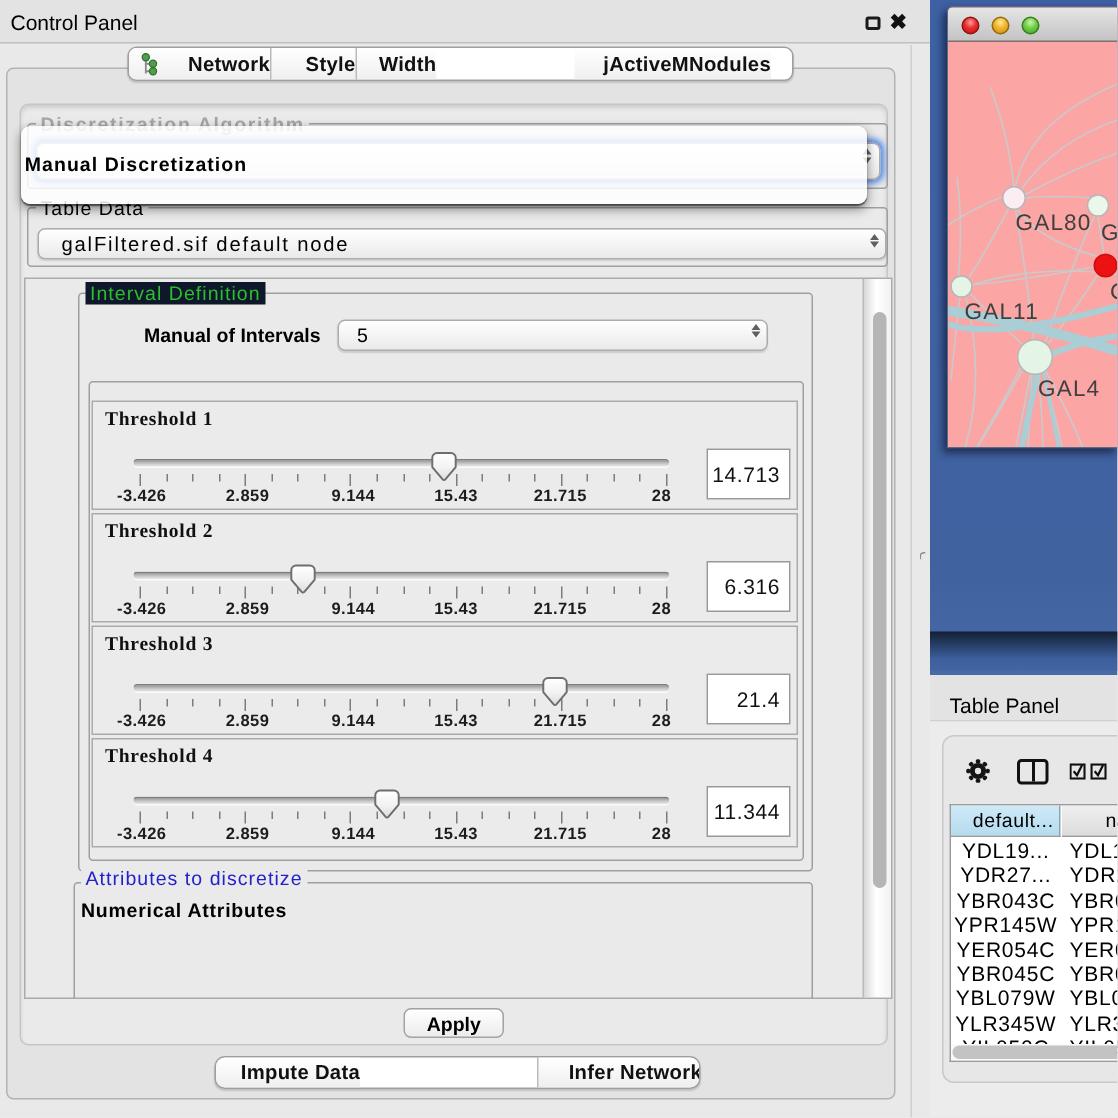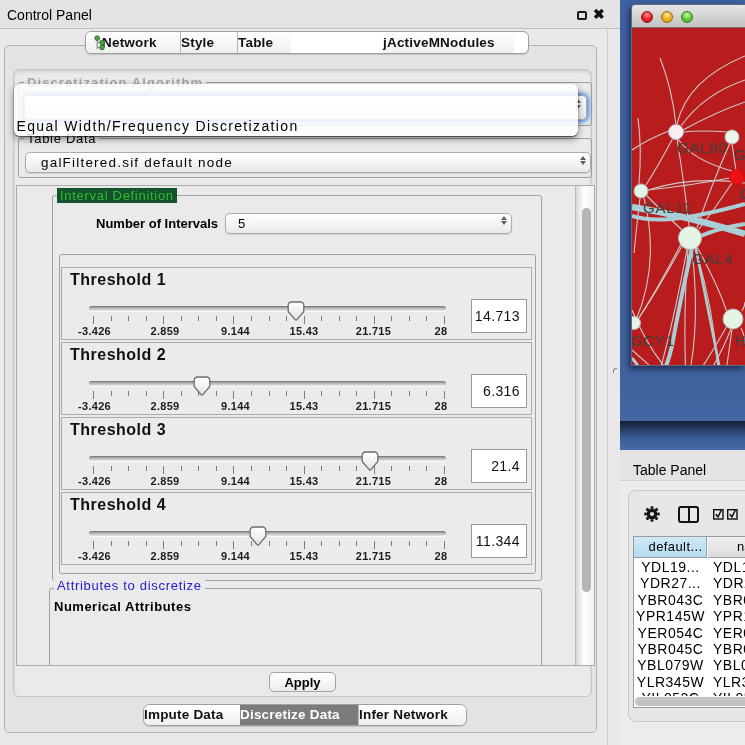--- a/index.html
+++ b/index.html
@@ -11,29 +11,29 @@
   border:1px solid #acacac; border-radius:5px;
   background:linear-gradient(#ffffff,#f2f2f2 60%,#e9e9e9);
   box-shadow:0 1px 1px rgba(0,0,0,0.12);
 }
 .spin { position:absolute; width:9px; }
 .spin .up { width:0;height:0;border-left:3.5px solid transparent;border-right:3.5px solid transparent;border-bottom:4.5px solid #5f5f5f; margin-bottom:2px;}
 .spin .dn { width:0;height:0;border-left:3.5px solid transparent;border-right:3.5px solid transparent;border-top:4.5px solid #5f5f5f;}
 .groupbox { position:absolute; border:1px solid #9f9f9f; border-radius:3px; }
 .grouplbl { position:absolute; background:#eaeaea; padding:0 3px; font-size:13px; letter-spacing:0.7px; line-height:15px;text-align:right; }
 .tpanel { position:absolute; left:45px; width:471px; height:73px; border:1px solid #ababab; background:#ebebeb; }
-.tlabel { position:absolute; left:8px; top:2.5px; font-weight:bold; font-size:16px; letter-spacing:0.5px; color:#111; }
+.tlabel { position:absolute; left:8px; top:2.5px; font-weight:bold; font-size:13px; letter-spacing:0.5px; color:#111;font-family:Liberation Serif, serif; }
 .track { position:absolute; left:27px; width:357px; top:38px; height:5px; border-radius:2.5px; background:linear-gradient(#9a9a9a,#c9c9c9 55%,#e8e8e8); border-top:1px solid #7d7d7d; box-shadow:0 1px 0 rgba(255,255,255,0.8);}
 .tick { position:absolute; width:1px; background:#7c7c7c; }
 .tickmaj { top:48px; height:8px; }
 .tickmin { top:48px; height:5px; }
 .ticklbl { position:absolute; top:57px; font-size:11px; font-weight:bold; letter-spacing:0.3px; color:#1c1c1c; text-align:center; width:50px; }
 .vbox { position:absolute; left:409px; top:31px; width:56px; height:34px; background:#fff; border:1px solid #999; font-size:14px; letter-spacing:0.4px; color:#111; text-align:right; line-height:32px; padding-right:6px;}
 .thumb { position:absolute; top:33px; width:18px; height:20px; }
-.seg { position:absolute; top:0; height:100%; font-size:13.5px; font-weight:bold; letter-spacing:0.2px; color:#111; text-align:left; }
+.seg { position:absolute; top:0; height:100%; font-size:13.5px; font-weight:bold; letter-spacing:0.2px; color:#111; text-align:right; }
 .segdark { background:#7b7b7b; color:#fff; }
 </style>
 </head>
 <body>
 
 <div class="abs" style="left:0;top:0;width:620px;height:745px;background:#e9e9e9;"></div>
 
 <div class="abs" style="left:0;top:0;width:620px;height:29px;background:#e3e3e3;border-bottom:1px solid #c0c0c0;"></div>
 <div class="abs" style="left:7px;top:7px;font-size:14px;color:#000;">Control Panel</div>
 <div class="abs" style="left:577px;top:11px;width:10px;height:9px;border:2px solid #1a1a1a;border-radius:2px;"></div>
@@ -47,21 +47,21 @@
   <div class="seg" style="left:0;width:94px;line-height:22px;background:linear-gradient(#ffffff,#efefef);">
     <svg width="12" height="17" style="position:absolute;left:8px;top:3px;" viewBox="0 0 12 17">
       <path d="M3.2 3.5 V14 M3.2 7.5 H7 M3.2 12.5 H7" stroke="#8a8a8a" stroke-width="1.2" fill="none"></path>
       <circle cx="3.2" cy="3.2" r="2.4" fill="#4e9e4e" stroke="#2c6e2c" stroke-width="0.8"></circle>
       <circle cx="8" cy="7.5" r="2.4" fill="#4e9e4e" stroke="#2c6e2c" stroke-width="0.8"></circle>
       <circle cx="8" cy="12.5" r="2.4" fill="#4e9e4e" stroke="#2c6e2c" stroke-width="0.8"></circle>
     </svg>
     <span style="margin-left:16px;">Network</span>
   </div>
   <div class="seg" style="left:94px;width:57px;line-height:22px;border-left:1px solid #b9b9b9;background:linear-gradient(#ffffff,#efefef);">Style</div>
-  <div class="seg" style="left:151px;width:54px;line-height:22px;border-left:1px solid #b9b9b9;background:linear-gradient(#ffffff,#efefef);">Table</div>
+  <div class="seg" style="left:151px;width:54px;line-height:22px;border-left:1px solid #b9b9b9;background:linear-gradient(#ffffff,#efefef);">Width</div>
   <div class="seg" style="left:297px;width:131px;line-height:22px;background:linear-gradient(#ffffff,#efefef);">jActiveMNodules</div>
 </div>
 
 <div class="groupbox" style="left:18px;top:82px;width:574px;height:44px;"></div>
 <div class="grouplbl" style="left:24px;top:75px;font-weight:bold;letter-spacing:1.1px;color:#a6a6a6;">Discretization Algorithm</div>
 <div class="combo" style="position:absolute;left:24px;top:95px;width:563px;height:25px;box-shadow:0 0 4px 2px rgba(70,130,230,0.95);"></div>
 <div class="spin" style="left:575px;top:99px;">
     <div class="up"></div>
     <div class="dn"></div>
   </div>
@@ -75,23 +75,23 @@
   </div>
 
 <div class="abs" style="left:16px;top:185px;width:579px;height:481px;border:1px solid #ababab;background:#eaeaea;overflow:hidden;">
   <div class="abs" style="right:0;top:0;width:19px;height:100%;background:linear-gradient(90deg,#d8d8d8,#ffffff 45%,#f2f2f2);border-left:1px solid #b9b9b9;"></div>
   <div class="abs" style="right:3.5px;top:22px;width:9px;height:384px;background:#b5b5b5;border-radius:5px;"></div>
 </div>
 
 <div class="abs" style="left:16px;top:185px;width:559px;height:481px;overflow:hidden;">
   
   <div class="groupbox" style="left:36px;top:10px;width:490px;height:386px;"></div>
-  <div class="grouplbl" style="left:41px;top:3px;color:#2dbe2d;background:#14532d;">Interval Definition</div>
-
-  <div class="abs" style="left:80px;top:31px;font-size:13px;font-weight:bold;">Number of Intervals</div>
+  <div class="grouplbl" style="left:41px;top:3px;color:#2dbe2d;background:#0f172a;">Interval Definition</div>
+
+  <div class="abs" style="left:80px;top:31px;font-size:13px;font-weight:bold;">Manual of Intervals</div>
   <div class="combo abs lbl13" style="left:209px;top:28px;width:287px;height:21px;line-height:20px;padding-left:12px;">5</div>
   <div class="spin" style="left:485px;top:31px;">
       <div class="up" style="border-bottom-width:4px;margin-bottom:1px;"></div>
       <div class="dn" style="border-top-width:4px;"></div>
     </div>
 
   
   <div class="groupbox" style="left:43px;top:69px;width:477px;height:320px;"></div>
 
   
@@ -248,34 +248,33 @@
   
   <div class="groupbox" style="left:33px;top:403px;width:493px;height:120px;"></div>
   <div class="grouplbl" style="left:38px;top:393px;color:#2222cc;background:#eaeaea;">Attributes to discretize</div>
   <div class="abs" style="left:38px;top:414px;font-size:13px;font-weight:bold;letter-spacing:0.5px;">Numerical Attributes</div>
 </div>
 
 <div class="abs" style="left:269px;top:672px;width:67px;height:20px;border:1px solid #a3a3a3;border-radius:5px;background:linear-gradient(#ffffff,#ececec);font-size:13px;font-weight:bold;text-align:center;line-height:19px;">Apply</div>
 
 <div class="abs" style="left:143px;top:704px;width:324px;height:22px;background:#fff;border:1px solid #9f9f9f;border-radius:7px;box-shadow:0 1px 1px rgba(0,0,0,0.15);overflow:hidden;">
   <div class="seg" style="left:0;width:96px;line-height:20px;background:linear-gradient(#ffffff,#efefef);">Impute Data</div>
-  <div class="seg segdark" style="left:96px;width:118px;line-height:20px;">Discretize Data</div>
   <div class="seg" style="left:214px;width:110px;line-height:20px;background:linear-gradient(#ffffff,#efefef);border-left:1px solid #b9b9b9;">Infer Network</div>
 </div>
 
 <div class="abs" style="left:14px;top:84px;width:564px;height:52px;background:rgba(255,255,255,0.84);border-radius:6px;box-shadow:0 3px 7px rgba(0,0,0,0.45), 0 1px 1px rgba(0,0,0,0.55);">
-  <div class="abs" style="left:2.5px;top:34px;font-size:14px;letter-spacing:1.35px;color:#000;">Equal Width/Frequency Discretization</div>
+  <div class="abs" style="left:2.5px;top:18px;font-size:13px;font-weight:bold;letter-spacing:0.7px;color:#000;">Manual Discretization</div>
 </div>
 
 <div class="abs" style="left:607px;top:30px;width:13px;height:715px;background:#e9e9e9;border-left:1px solid #cfcfcf;"></div>
 <div class="abs" style="left:613px;top:368px;width:4px;height:5px;border-left:1.5px solid #8a8a8a;border-top:1.5px solid #8a8a8a;border-radius:3px 0 0 0;"></div>
 
 <div class="abs" style="left:620px;top:0;width:125px;height:450px;background:linear-gradient(#3e61a4,#40629f 85%,#476aa8);"></div>
 
-<div class="abs" style="left:631px;top:4px;width:114px;height:362px;border:1px solid #5a6c85;border-right:none;border-radius:4px 0 0 0;box-shadow:-2px 3px 6px rgba(0,0,20,0.55);background:#b91c1c;overflow:hidden;text-decoration:underline;">
+<div class="abs" style="left:631px;top:4px;width:114px;height:295px;border:1px solid #5a6c85;border-right:none;border-radius:4px 0 0 0;box-shadow:-2px 3px 6px rgba(0,0,20,0.55);background:#fca5a5;overflow:hidden;text-decoration:underline;">
   <div class="abs" style="left:0;top:0;width:100%;height:23px;background:linear-gradient(#e6e6e6,#d2d2d2 55%,#c3c3c3);border-bottom:1px solid #757575;">
     <div class="abs" style="left:9px;top:6px;width:12px;height:12px;border-radius:50%;background:radial-gradient(circle at 50% 30%,#ff9a9a,#e82c2c 45%,#c40f0f);border:1px solid #8d1515;"></div>
     <div class="abs" style="left:29px;top:6px;width:12px;height:12px;border-radius:50%;background:radial-gradient(circle at 50% 30%,#ffe9a0,#f0b429 45%,#cd8f0e);border:1px solid #926a10;"></div>
     <div class="abs" style="left:49px;top:6px;width:12px;height:12px;border-radius:50%;background:radial-gradient(circle at 50% 30%,#c8f5b2,#6fce45 45%,#43a224);border:1px solid #3b7d1c;"></div>
   </div>
 
   <svg class="abs" style="left:0;top:23px;" width="113" height="393" viewBox="0 0 113 393">
     <path d="M113 28 Q55 52 45 96" fill="none" stroke="#cacaca" stroke-width="1.1"></path>
     <path d="M113 52 Q72 66 49 98" fill="none" stroke="#cacaca" stroke-width="1.1"></path>
     <path d="M113 74 Q84 84 51 102" fill="none" stroke="#cacaca" stroke-width="1.1"></path>

